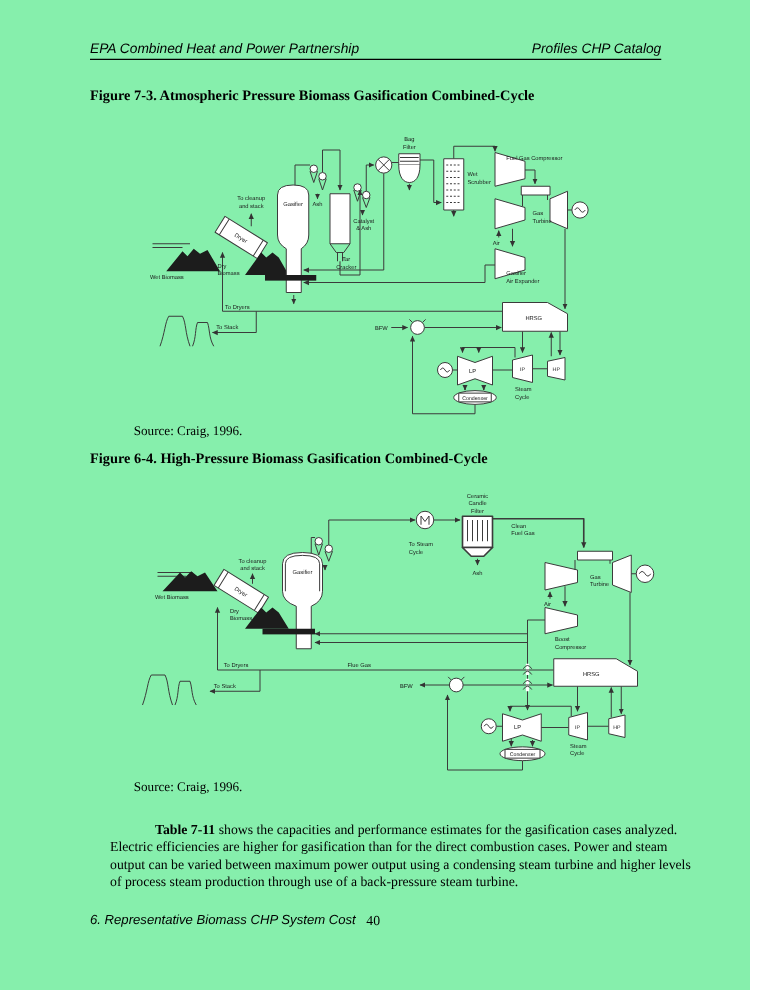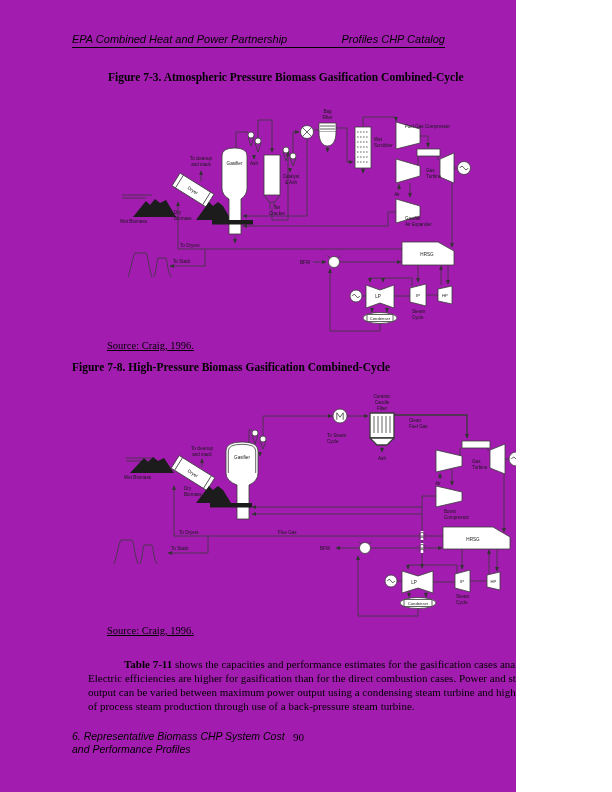--- a/index.html
+++ b/index.html
@@ -1,23 +1,23 @@
 <!DOCTYPE html>
 <html><head>
 <meta charset="utf-8">
 <style>
   html,body{margin:0;padding:0;background:#fff;}
-  .page{position:relative;width:516px;height:792px;background:#a21caf;overflow:hidden;
+  .page{position:relative;width:600px;height:792px;background:#86efac;overflow:hidden;
         font-family:"Liberation Serif",serif;color:#000;}
   .hdr-left{position:absolute;left:72px;top:33px;font:italic 11px "Liberation Sans",sans-serif;}
   .hdr-right{position:absolute;right:71px;top:33px;font:italic 11px "Liberation Sans",sans-serif;}
   .hdr-rule{position:absolute;left:72px;right:71px;top:47px;border-top:1.3px solid #000;height:0;}
   .fig-title{position:absolute;left:72px;font-weight:bold;font-size:11.5px;font-family:"Liberation Serif",serif;}
-  .t3{top:71px;margin-left:36px;} .t4{top:361px;}
-  .source{position:absolute;left:107px;font-size:10.5px;text-decoration:underline;}
+  .t3{top:71px;} .t4{top:361px;}
+  .source{position:absolute;left:107px;font-size:10.5px;}
   .s3{top:340px;} .s4{top:625px;}
   .svgwrap{position:absolute;left:100px;}
   .w3{top:102px;} .w4{top:389px;}
   .bodytext{position:absolute;left:72px;top:641px;width:472px;margin:16px;
             font-size:11px;line-height:14px;text-indent:36px;}
   .footer{position:absolute;left:72px;top:730px;font:italic 10.5px/13px "Liberation Sans",sans-serif;}
   .pagenum{position:absolute;left:293px;top:731px;font-size:11px;}
   
   svg .pl{fill:none;stroke:#3b3b3b;stroke-width:.8;stroke-linejoin:round;}
   svg .wf{fill:#fff;stroke:#3b3b3b;stroke-width:.8;stroke-linejoin:round;}
@@ -219,21 +219,21 @@
       <path class="pl" d="M287 207 V210" marker-end="url(#ar3)"></path>
       <ellipse class="wf" cx="280" cy="216" rx="17" ry="5.5"></ellipse>
       <rect class="wf" x="267" y="212.5" width="26" height="7"></rect>
       <text x="280" y="217.8" class="tc sm">Condenser</text>
     </g>
   </svg>
   </div>
 
   <div class="source s3">Source: Craig, 1996.</div>
 
-  <div class="fig-title t4">Figure 7-8. High-Pressure Biomass Gasification Combined-Cycle</div>
+  <div class="fig-title t4">Figure 6-4. High-Pressure Biomass Gasification Combined-Cycle</div>
 
   <div class="svgwrap w4">
   <svg width="460" height="235" viewBox="0 0 460 235">
     <defs>
       <marker id="ar4" markerWidth="6" markerHeight="6" refX="4.2" refY="2.5" orient="auto" markerUnits="userSpaceOnUse">
         <path d="M0 0.4 L4.6 2.5 L0 4.6 Z" fill="#333"></path>
       </marker>
     </defs>
 
     <g>
@@ -387,17 +387,16 @@
     </g>
   </svg>
   </div>
 
   <div class="source s4">Source: Craig, 1996.</div>
 
   <p class="bodytext"><b>Table 7-11</b><span> shows the capacities and performance estimates for the gasification cases analyzed. Electric efficiencies are higher for gasification than for the direct combustion cases. Power and steam output can be varied between maximum power output using a condensing steam turbine and higher levels of process steam production through use of a back-pressure steam turbine.</span></p>
 
   <div class="footer">
     <div>6. Representative Biomass CHP System Cost</div>
-    <div>and Performance Profiles</div>
   </div>
-  <div class="pagenum">90</div>
+  <div class="pagenum">40</div>
 
 </div>
 
 </body></html>

